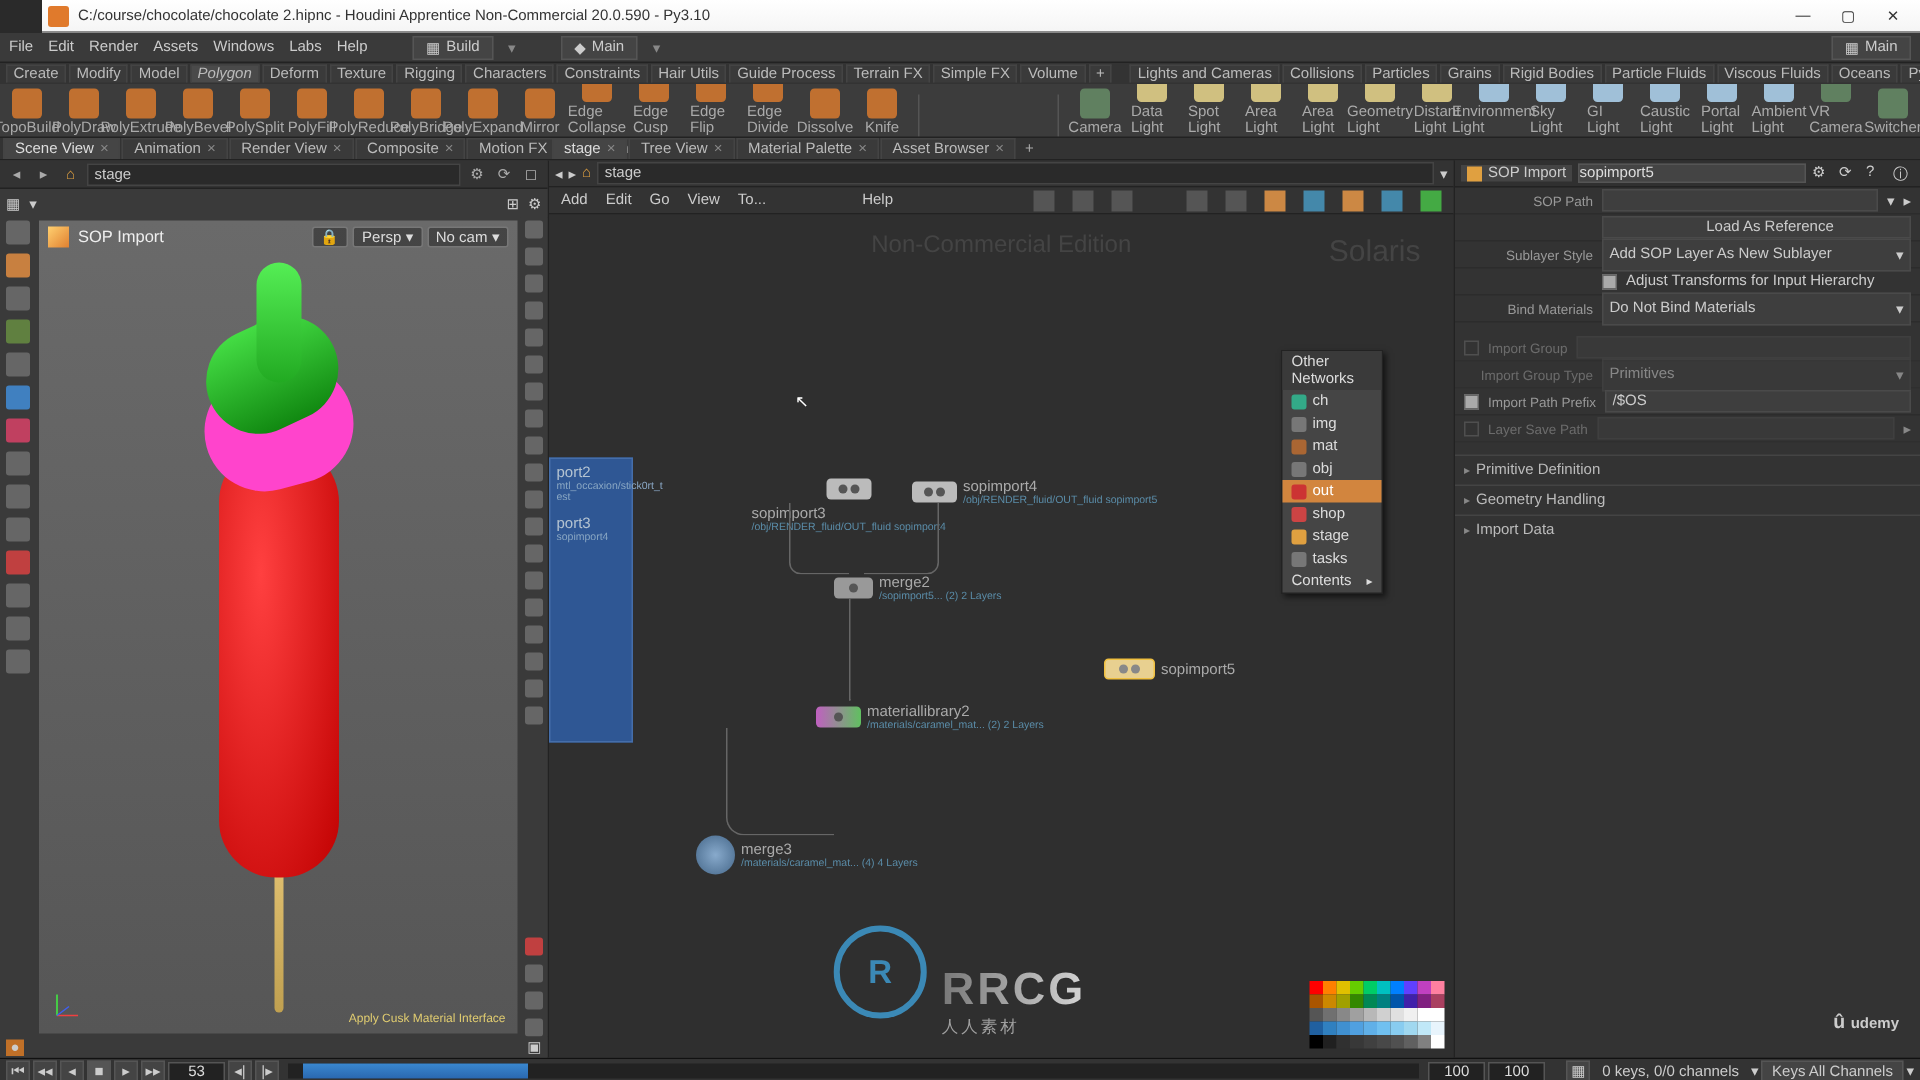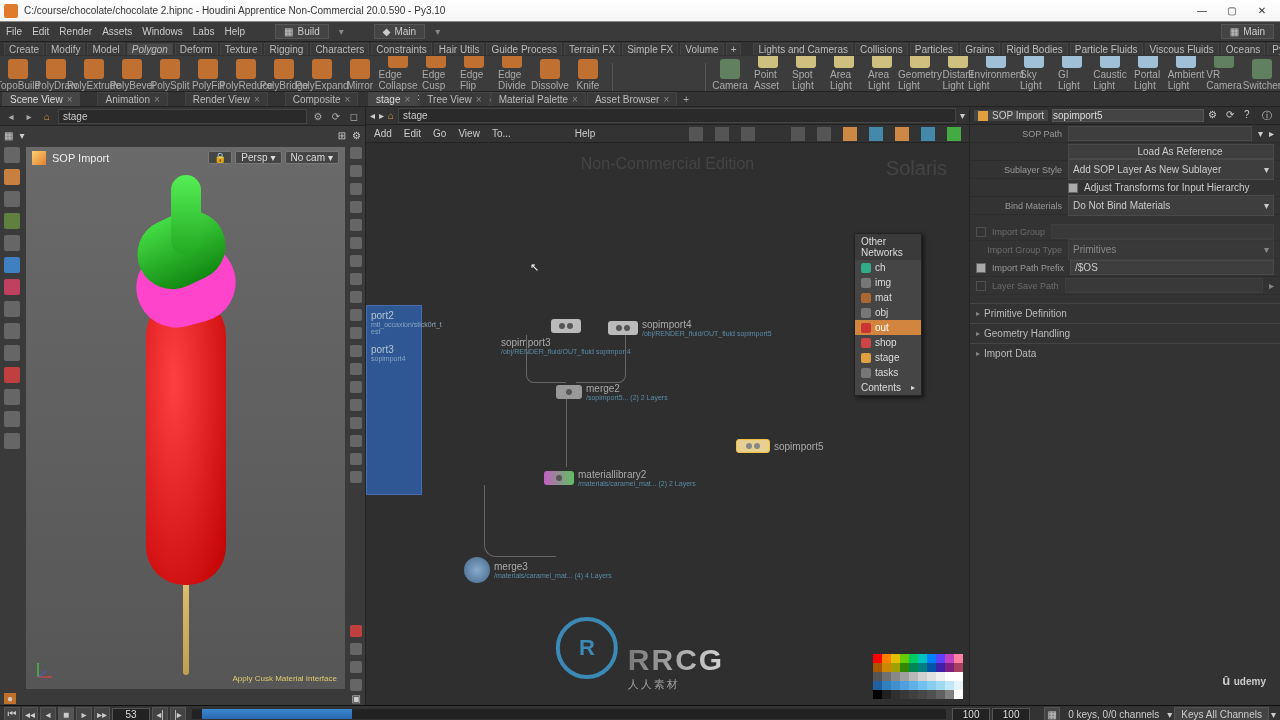--- a/index.html
+++ b/index.html
@@ -1,19 +1,19 @@
 <!DOCTYPE html>
 <html><head>
 <meta charset="utf-8">
 <style>
 * { margin: 0; padding: 0; box-sizing: border-box; font-family: "Segoe UI", Arial, sans-serif; font-size: 10px; user-select: none; }
 body { background: #2a2a2a; color: #ccc; width: 1280px; height: 720px; overflow: hidden; }
 
 
-.titlebar { height: 22px; background: linear-gradient(#fff,#f5f5f5); display: flex; align-items: center; padding: 0 4px; color: #333; border-bottom: 1px solid #888; }
+.titlebar { height: 22px; background: linear-gradient(#fff,#f5f5f5); display: flex; align-items: center; padding: 0 4px; color: #333; border-bottom: 1px solid #888; margin-left: 28px; }
 .titlebar .icon { width: 14px; height: 14px; background: #e07a2c; margin-right: 6px; border-radius: 2px; }
 .titlebar .title { flex: 1; font-size: 10px; }
 .titlebar .wbtn { width: 28px; height: 16px; display:flex; align-items:center; justify-content:center; margin-left: 2px; }
 
 
 .menubar { height: 20px; background: #3a3a3a; display: flex; align-items: center; padding: 0 6px; gap: 10px; border-bottom: 1px solid #222; }
 .menubar span { color: #ccc; cursor: default; }
 .menubar .build { margin-left: 20px; padding: 1px 8px; background: #444; border: 1px solid #555; display:flex; align-items:center; gap:4px;}
 .menubar .fill { flex:1; }
 
@@ -23,21 +23,21 @@
 .shelftabs .fill{flex:1;border:none;background:none;}
 
 
 .shelf { height: 36px; background: #3c3c3c; display: flex; align-items: flex-end; padding: 0 4px; gap: 10px; border-bottom: 1px solid #222; overflow:hidden;}
 .shelf .tool { width: 28px; display:flex; flex-direction:column; align-items:center; gap:1px; font-size:7.5px; color:#aaa; }
 .shelf .tool .ti { width: 20px; height:20px; border-radius:3px; }
 .shelf .sep { width:1px; height:28px; background:#555; }
 
 
 .panetabs { height: 15px; background: #333; display:flex; border-bottom:1px solid #222; }
-.panetabs-left { width: 366px; display:flex; align-items:center; padding:0 2px; gap:16px; }
+.panetabs-left { width: 366px; display:flex; align-items:center; padding:0 2px; gap:0; }
 .panetabs-right { flex:1; display:flex; align-items:center; padding:0 2px; gap:0;}
 .ptab { padding: 1px 7px; background:#3a3a3a; border:1px solid #444; border-bottom:none; margin-right:1px; font-size:8.5px; color:#bbb; white-space:nowrap; }
 .ptab.active { background:#454545; color:#ddd; }
 .ptab .x { margin-left:4px; color:#888; }
 .plusbtn { padding:0 5px; color:#aaa; }
 
 
 .main { display:flex; height: 598px; }
 
 
@@ -247,21 +247,21 @@
     </div>
   <div class="sep"></div>
   <div style="flex:1"></div>
   <div class="sep"></div>
   <div class="tool">
       <div class="ti" style="background:#608060"></div>
       <span>Camera</span>
     </div>
   <div class="tool">
       <div class="ti" style="background:#d0c080"></div>
-      <span>Point Asset</span>
+      <span>Data Light</span>
     </div>
   <div class="tool">
       <div class="ti" style="background:#d0c080"></div>
       <span>Spot Light</span>
     </div>
   <div class="tool">
       <div class="ti" style="background:#d0c080"></div>
       <span>Area Light</span>
     </div>
   <div class="tool">

